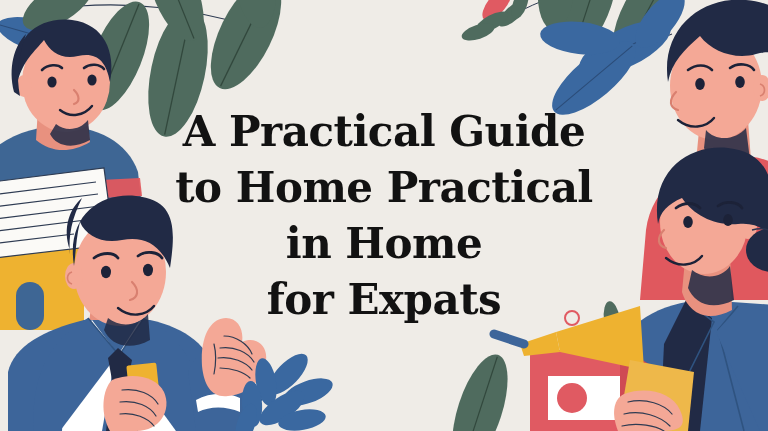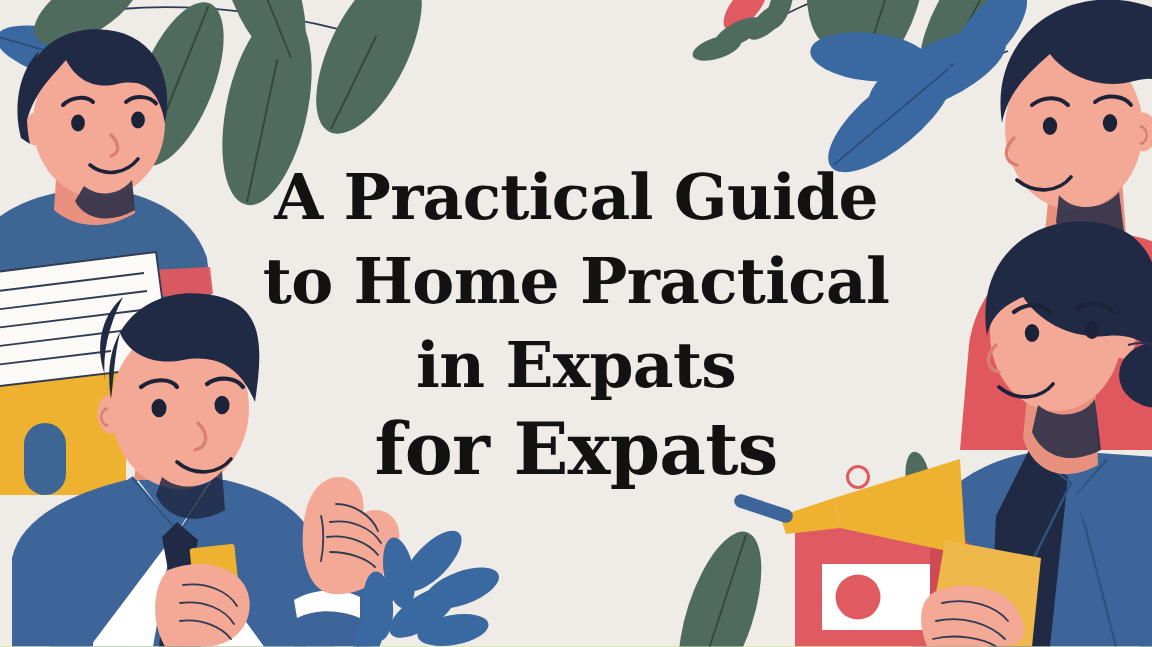--- a/index.html
+++ b/index.html
@@ -5,21 +5,21 @@
 <style>
   html,body{margin:0;padding:0;}
   body{
     background:#d8d5d0;
     font-family:"Liberation Sans", sans-serif;
   }
   #canvas{
     position:relative;
     width:768px;height:431px;
     overflow:hidden;
-    background:#bef264;
+    background:#7dd3fc;
   }
   .layer{position:absolute;top:0;left:0;width:768px;height:431px;overflow:visible;}
   svg.layer{display:block;}
 
   
   #title-block{
     position:absolute;
     left:0; top:0; width:768px; height:431px;
     display:flex;flex-direction:column;
     align-items:center;justify-content:center;
@@ -31,21 +31,21 @@
     font-weight:700;
     color:#121212;
     font-size:42px;
     line-height:56px;
     letter-spacing:-0.5px;
     text-align:center;
     white-space:nowrap;
   }
   #title-block .tline.l2{font-size:42px;}
   #title-block .tline.l3{font-size:42px;}
-  #title-block .tline.l4{font-size:48px;}
+  #title-block .tline.l4{font-size:42px;}
 </style>
 </head>
 <body>
 
 <div id="canvas">
 
   <div class="layer" style="background:#efece7;z-index:0;"></div>
 
   <svg class="layer" viewBox="0 0 768 431" style="z-index:10;">
     <defs>
@@ -407,17 +407,17 @@
         <path d="M628,402 C646,398 664,404 672,414"></path>
         <path d="M624,414 C642,410 660,416 670,426"></path>
         <path d="M622,426 C638,422 656,426 664,431"></path>
       </g>
     </g>
   </svg>
 
   <div id="title-block">
     <div class="tline l1">A Practical Guide</div>
     <div class="tline l2">to Home Practical</div>
-    <div class="tline l3">in Expats</div>
+    <div class="tline l3">in Home</div>
     <div class="tline l4">for Expats</div>
   </div>
 
 </div>
 
 </body></html>

